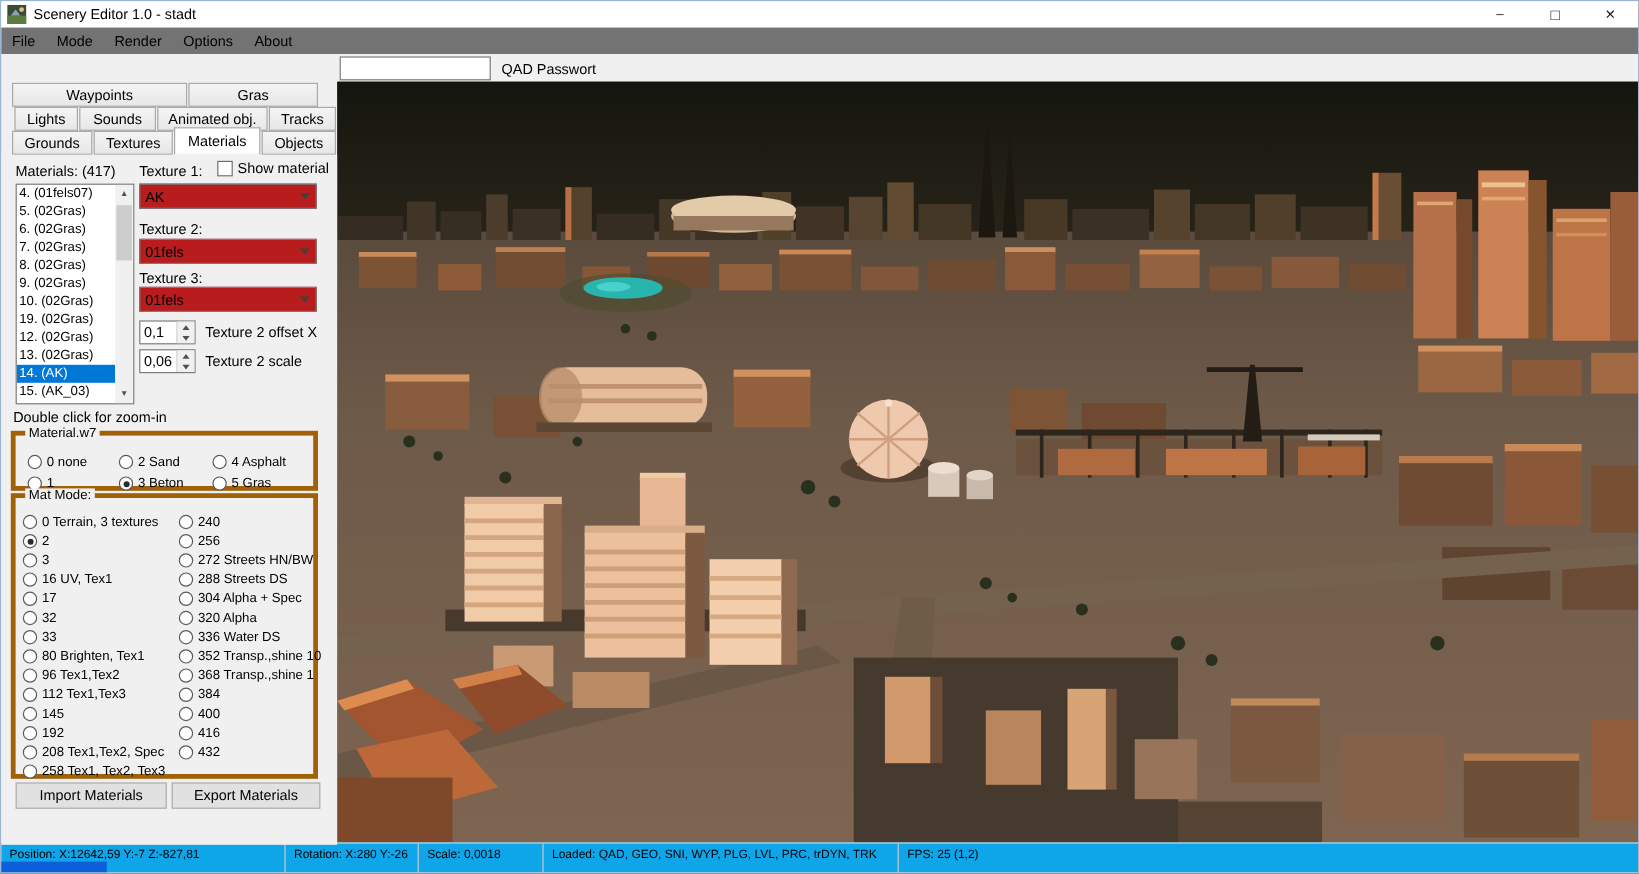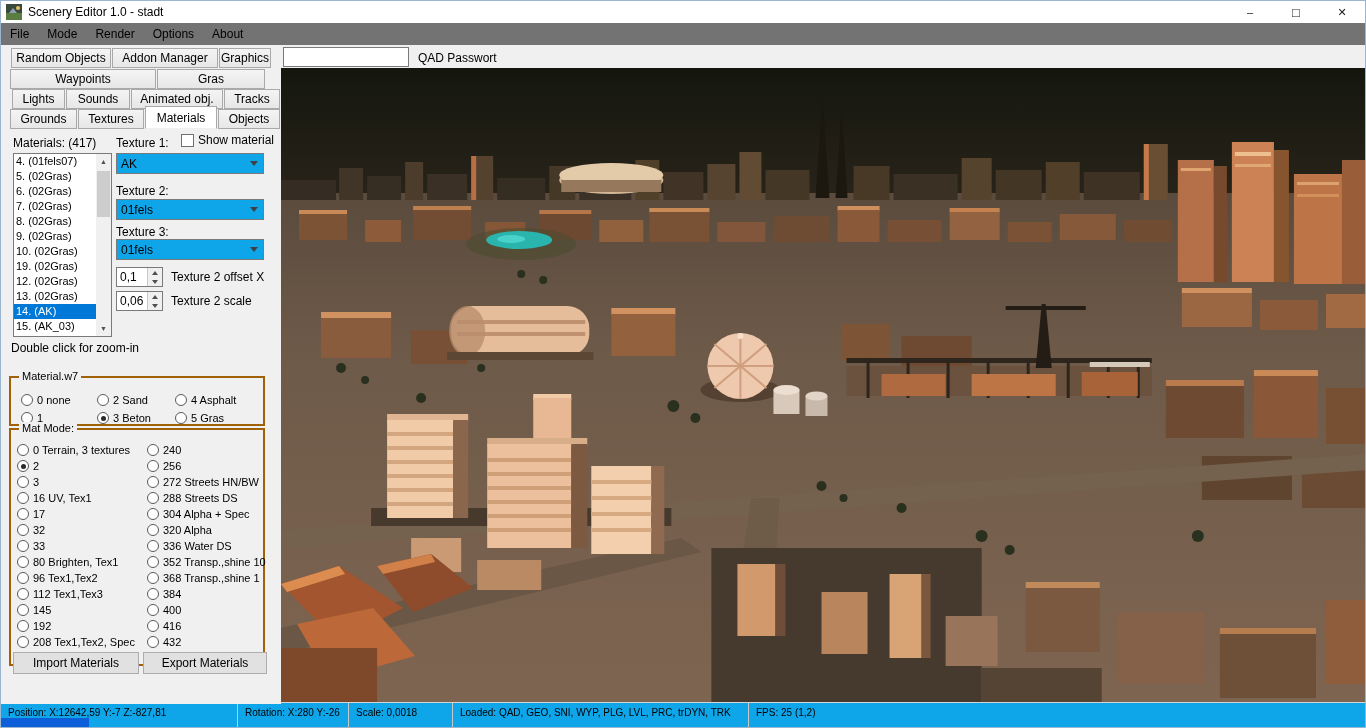--- a/index.html
+++ b/index.html
@@ -34,33 +34,33 @@
   .list-items { position:absolute; left:0; top:0; right:15px; }
   .list-item { height:15px; line-height:15px; font-size:11px; padding-left:2px; white-space:nowrap; overflow:hidden; }
   .list-item.selected { background:#0078d7; color:#fff; }
   .lb-scrollbar { position:absolute; right:0; top:0; bottom:0; width:15px; background:#f0f0f0; }
   .sb-arrow { position:absolute; left:0; width:15px; height:15px; display:flex; align-items:center; justify-content:center; font-size:7px; color:#505050; }
   .sb-thumb { position:absolute; left:1px; top:17px; width:13px; height:46px; background:#cdcdcd; }
 
   .checkbox-row { position:absolute; left:180px; top:4px; display:flex; align-items:center; gap:4px; }
   .checkbox { width:13px; height:13px; background:#fff; border:1px solid #707070; }
 
-  .combo { position:absolute; left:115px; width:148px; height:21px; background:#0ea5e9; border:1px solid #7a7a7a; display:flex; align-items:center; }
+  .combo { position:absolute; left:115px; width:148px; height:21px; background:#b91c1c; border:1px solid #7a7a7a; display:flex; align-items:center; }
   .combo-text { flex:1; padding-left:4px; font-size:12px; }
   .combo-arrow { width:18px; display:flex; align-items:center; justify-content:center; }
   .combo-arrow::after { content:""; border-left:4px solid transparent; border-right:4px solid transparent; border-top:5px solid #404040; }
 
   .spinner { position:absolute; left:115px; width:47px; height:20px; background:#fff; border:1px solid #7a7a7a; display:flex; }
   .spin-value { flex:1; font-size:12px; padding:2px 0 0 3px; }
   .spin-btns { width:15px; border-left:1px solid #c8c8c8; display:flex; flex-direction:column; }
   .spin-up, .spin-down { flex:1; display:flex; align-items:center; justify-content:center; background:#f0f0f0; }
   .spin-up::after { content:""; border-left:3px solid transparent; border-right:3px solid transparent; border-bottom:4px solid #505050; }
   .spin-down::after { content:""; border-left:3px solid transparent; border-right:3px solid transparent; border-top:4px solid #505050; }
 
-  .groupbox { position:absolute; border:2px solid #a16207;margin-top:17px; }
+  .groupbox { position:absolute; border:4px solid #a16207; }
   .gb-legend { position:absolute; top:-8px; left:8px; background:#f0f0f0; padding:0 3px; font-size:11px; white-space:nowrap; }
 
   .radio-item { display:flex; align-items:center; gap:4px; height:16px; font-size:11px; white-space:nowrap; }
   .radio { width:12px; height:12px; min-width:12px; border:1px solid #5a5a5a; border-radius:50%; background:#fff; display:flex; align-items:center; justify-content:center; }
   .radio.checked::after { content:""; width:5px; height:5px; border-radius:50%; background:#2b2b2b; }
 
   .w7-grid { position:absolute; left:10px; top:14px; display:grid; grid-template-columns:76px 78px 92px; row-gap:2px; }
   .mm-col { position:absolute; top:12px; display:flex; flex-direction:column; }
   .mm-col1 { left:6px; width:128px; }
   .mm-col2 { left:136px; width:116px; }
@@ -103,25 +103,20 @@
   </div>
 
   <div class="menubar">
     <span class="menu-item">File</span>
     <span class="menu-item">Mode</span>
     <span class="menu-item">Render</span>
     <span class="menu-item">Options</span>
     <span class="menu-item">About</span>
   </div>
 
-  <div class="tabrow" style="top:45px; left:10px;">
-    <div class="tab" style="width:100px;">Random Objects</div>
-    <div class="tab" style="width:106px;">Addon Manager</div>
-    <div class="tab" style="width:52px;">Graphics</div>
-  </div>
   <input class="qad-input" type="text" value="" style="">
   <span class="qad-label">QAD Passwort</span>
 
   <div class="tabrow" style="top:66px; left:9px;">
     <div class="tab" style="width:146px;">Waypoints</div>
     <div class="tab" style="width:108px;">Gras</div>
   </div>
 
   <div class="tabrow" style="top:86px; left:11px;">
     <div class="tab" style="width:53px;">Lights</div>

